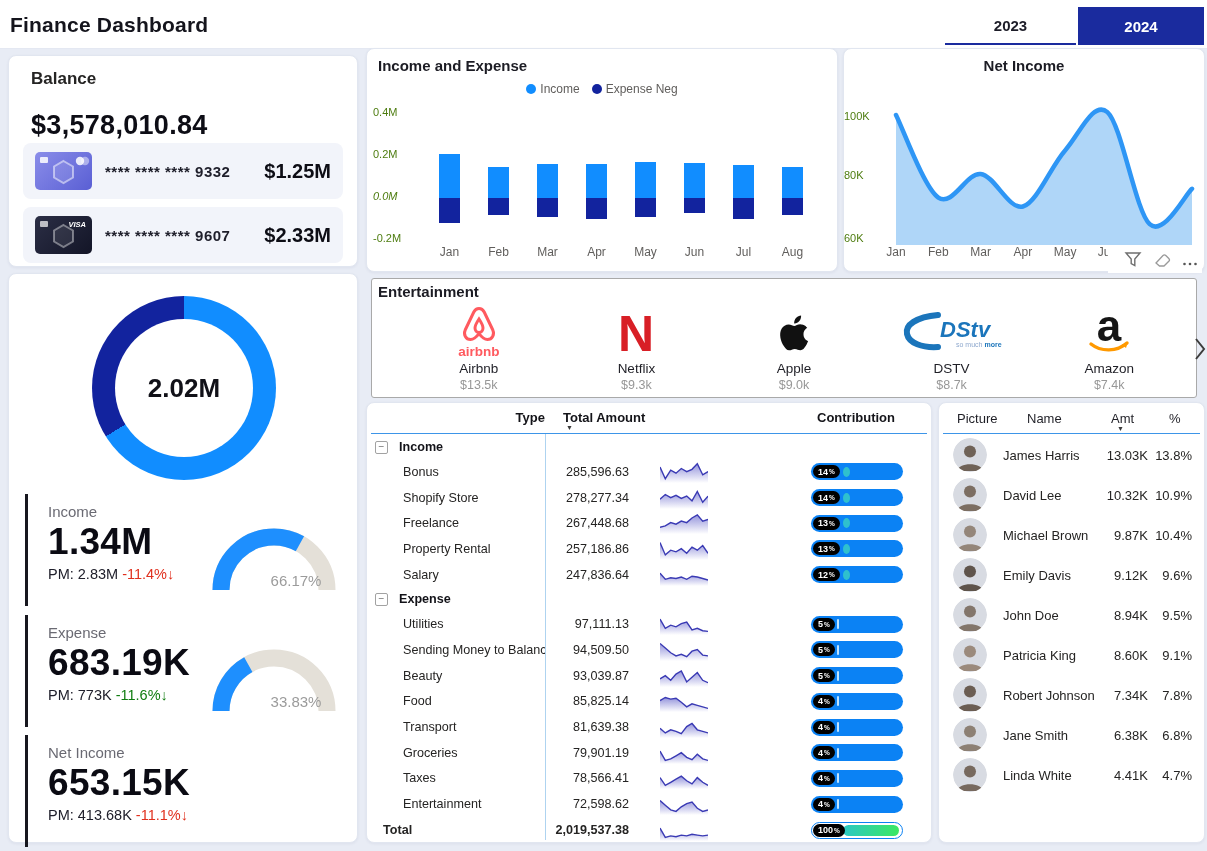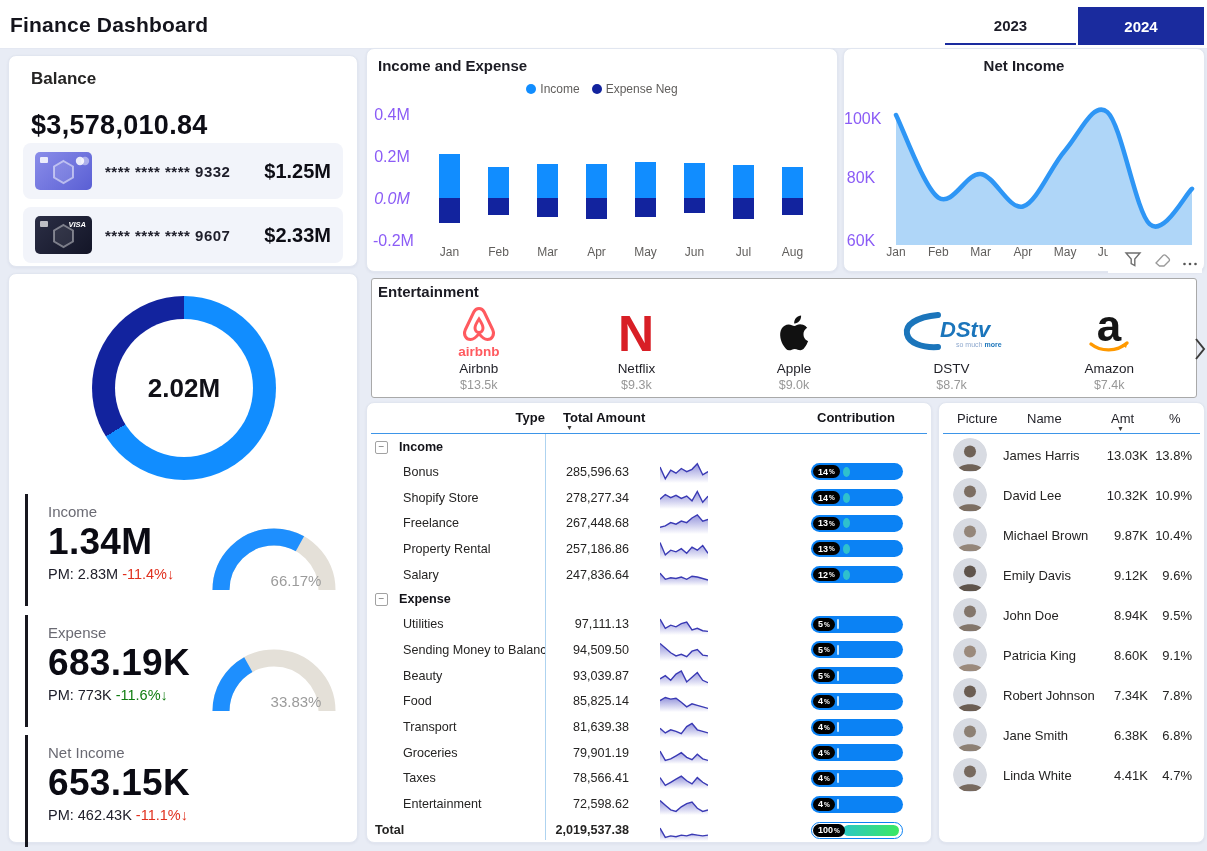--- a/index.html
+++ b/index.html
@@ -42,21 +42,21 @@
   .kpi-pm{font-size:14.5px;margin-top:3px;color:#20202c}
   .gauge{position:absolute;right:2px;top:30px;width:132px;height:74px}
 
   
   .ie-panel{left:366px;top:48px;width:472px;height:224px}
   .chart-title{position:absolute;left:11px;top:8px;font-size:15px;font-weight:bold;color:#1c1c24}
   .ie-legend{position:absolute;left:0;right:0;top:33px;display:flex;justify-content:center;gap:12px;align-items:center}
   .legend-item{display:flex;align-items:center}
   .legend-dot{width:10px;height:10px;border-radius:50%;margin-right:4px}
   .legend-text{font-size:12px;color:#605E5C}
-  .ytick{position:absolute;width:38px;text-align:center;font-size:16px;color:#8b5cf6;height:16px}
+  .ytick{position:absolute;width:38px;text-align:left;font-size:11px;color:#4d7c0f;height:16px}
   .ie-plot{position:absolute;left:58px;top:58px;width:400px;height:140px}
   .ie-col{position:absolute;top:0;width:49px;height:140px}
   .ie-bar{position:absolute;left:14px;width:21px}
   .xlabel{position:absolute;font-size:12px;color:#605E5C;text-align:center}
 
   
   .ni-panel{left:843px;top:48px;width:362px;height:224px}
   .ni-title{position:absolute;left:0;right:0;top:8px;text-align:center;font-size:15px;font-weight:bold;color:#1c1c24}
   .ni-svg-wrap{position:absolute;left:40px;top:52px;width:320px;height:150px}
   .vh-icons{position:absolute;right:2px;top:198px;width:94px;height:26px;background:#fff;display:flex;align-items:center;justify-content:flex-end;gap:9px;padding-right:4px;box-sizing:border-box}
@@ -93,21 +93,21 @@
   .c-contrib{width:92px;height:17px;margin-left:auto;margin-right:28px;position:relative;flex:none}
   .cbar{position:absolute;left:0;right:0;top:0;bottom:0;background:#0B82F4;border-radius:9px}
   .cbar.total{background:#fff;border:1.6px solid #0B82F4;box-sizing:border-box}
   .cfill{position:absolute;left:31px;top:2px;bottom:2px;right:3px;border-radius:7px;background:linear-gradient(90deg,#2BC8C4,#3BE863)}
   .cbadge{position:absolute;left:2px;top:2px;height:13px;background:#000;border-radius:7px;color:#fff;font-weight:bold;display:flex;align-items:center;padding:0 5px}
   .cbadge .pv{font-size:9px}
   .cbadge .pc{font-size:6.5px;margin-left:1px}
   .cmark-dot{position:absolute;top:3.5px;width:7px;height:10px;border-radius:50%;background:#2FC0CE}
   .cmark-line{position:absolute;top:3.5px;width:2px;height:10px;background:#BFE3FF;border-radius:1px}
   .ft-total{height:27px;font-weight:bold}
-  .ft-total .c-type{padding-left:8px}
+  .ft-total .c-type{padding-left:16px}
 
   
   .pt-panel{left:938px;top:402px;width:267px;height:441px}
   .pt-h{position:absolute;top:8px;font-size:13px;color:#1f1f26}
   .pt-h-pic{left:18px}.pt-h-name{left:88px}.pt-h-amt{left:172px}.pt-h-pct{left:230px}
   .pt-sort{left:178px;top:22px}
   .pt-hline{top:30px}
   .pt-body{position:absolute;top:32px;left:0;right:0}
   .pt-row{display:flex;align-items:center;height:40px;padding:0 12px 0 14px;font-size:13px;box-sizing:border-box}
   .avatar{width:34px;height:34px;border-radius:50%;overflow:hidden;flex:none}
@@ -176,21 +176,21 @@
     <div class="kpi-pm"><span>PM: 773K</span> <span id="deltawrap-1" style="color: rgb(16, 124, 16);"><span>-11.6%</span><span>↓</span></span></div>
     <div class="gauge" id="gauge-1"><svg width="132" height="74" viewBox="0 0 132 74">
           <path d="M12,66 A53,53 0 0 1 118,66" fill="none" stroke="#E4E0D8" stroke-width="17"></path>
           <path d="M12,66 A53,53 0 0 1 118,66" fill="none" stroke="#1E8FFE" stroke-width="17" stroke-dasharray="56.3 400"></path>
           <text x="87" y="62" font-size="15" fill="#9b9b9b" text-anchor="middle" font-family="Liberation Sans,sans-serif">33.83%</text>
         </svg></div>
   </div>
   <div class="kpi kpi-2">
     <div class="kpi-label">Net Income</div>
     <div class="kpi-value">653.15K</div>
-    <div class="kpi-pm"><span>PM: 462.43K</span> <span id="deltawrap-2" style="color: rgb(224, 48, 30);"><span>-11.1%</span><span>↓</span></span></div>
+    <div class="kpi-pm"><span>PM: 413.68K</span> <span id="deltawrap-2" style="color: rgb(224, 48, 30);"><span>-11.1%</span><span>↓</span></span></div>
   </div>
 </div>
 
 <div class="panel ie-panel">
   <div class="chart-title">Income and Expense</div>
   <div class="ie-legend" id="ie-legend">
       <div class="legend-item">
         <div class="legend-dot" style="background: rgb(17, 141, 255);"></div>
         <div class="legend-text">Income</div>
       </div>

